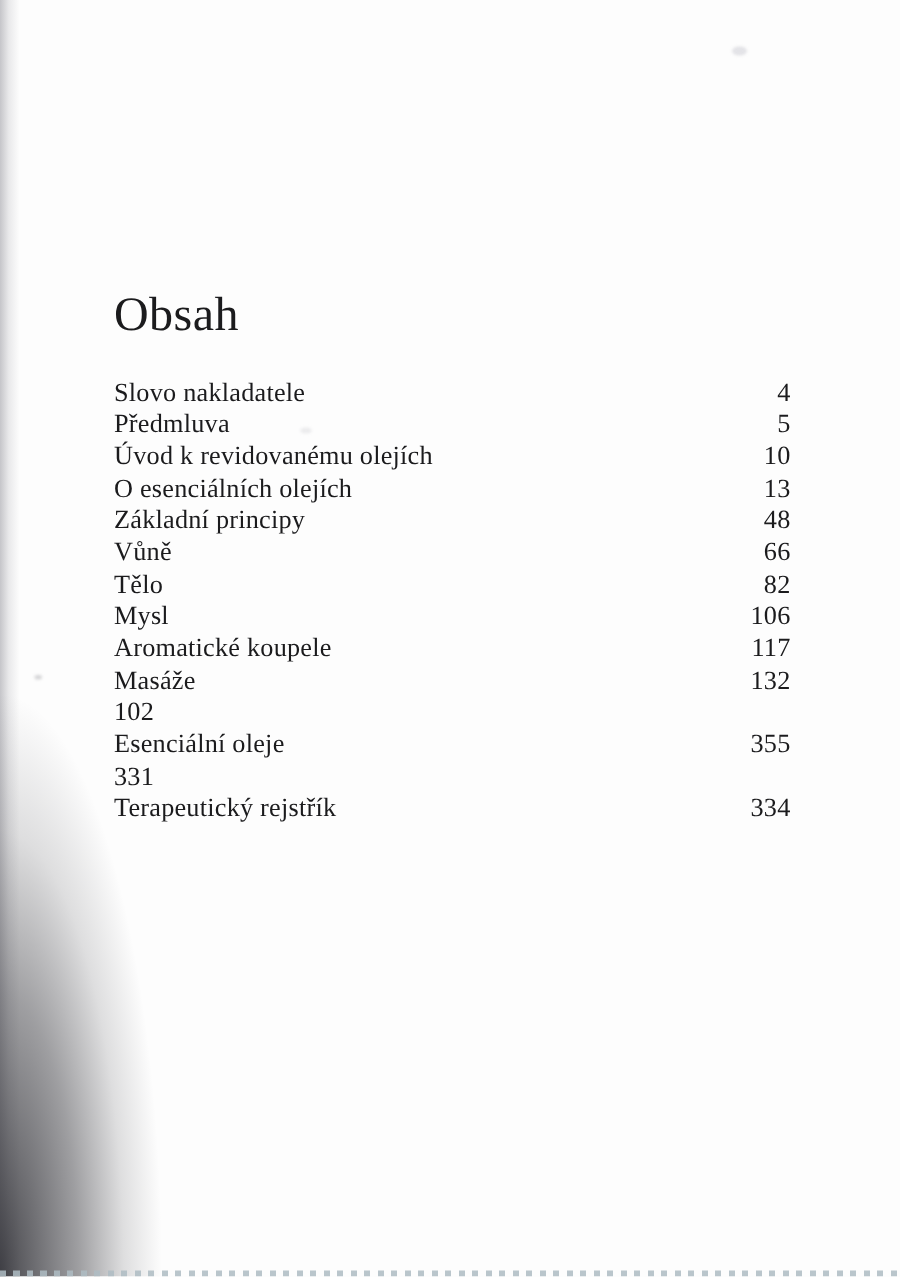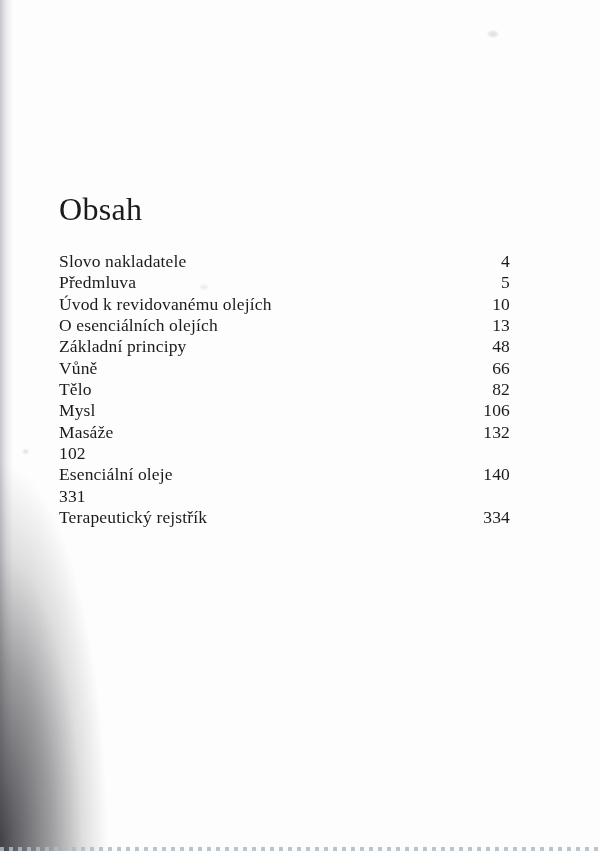--- a/index.html
+++ b/index.html
@@ -47,37 +47,37 @@
     position: absolute; left: 0; bottom: 0;
     width: 100%; height: 4px;
     background: repeating-linear-gradient(to right,
       var(--page-edge-dashes) 0px, var(--page-edge-dashes) 4px,
       transparent 4px, transparent 9px);
     opacity: 0.85;
     pointer-events: none;
   }
   .content {
     position: absolute;
-    left: 59px; top: 193px;
+    left: 76px; top: 193px;
     width: 451px;
   }
   .toc-title {
     font-size: 32px;
     font-weight: normal;
     color: var(--ink);
     letter-spacing: 0.3px;
     line-height: 1.05;
   }
   .toc-list {
     margin-top: 24px;
   }
   .toc-row {
     display: flex;
     justify-content: space-between;
-    align-items: flex-end;
+    align-items: flex-start;
     height: 21.35px;
     font-size: 17.5px;
     color: var(--ink);
     letter-spacing: 0.15px;
     white-space: nowrap;
   }
   .toc-label { text-align: left; }
   .toc-page  { text-align: right; }
   
   .artifact {
@@ -140,34 +140,38 @@
   <div class="toc-row">
     <span class="toc-label">Tělo</span>
     <span class="toc-page">82</span>
   </div>
 
   <div class="toc-row">
     <span class="toc-label">Mysl</span>
     <span class="toc-page">106</span>
   </div>
 
+  <div class="toc-row">
+    <span class="toc-label">Aromatické koupele</span>
+    <span class="toc-page">117</span>
+  </div>
 
   <div class="toc-row">
     <span class="toc-label">Masáže</span>
     <span class="toc-page">132</span>
   </div>
 
 
   <div class="toc-row">
     <span class="toc-page">102</span>
   </div>
 
   <div class="toc-row">
     <span class="toc-label">Esenciální oleje</span>
-    <span class="toc-page">140</span>
+    <span class="toc-page">355</span>
   </div>
 
 
   <div class="toc-row">
     <span class="toc-page">331</span>
   </div>
 
   <div class="toc-row">
     <span class="toc-label">Terapeutický rejstřík</span>
     <span class="toc-page">334</span>

